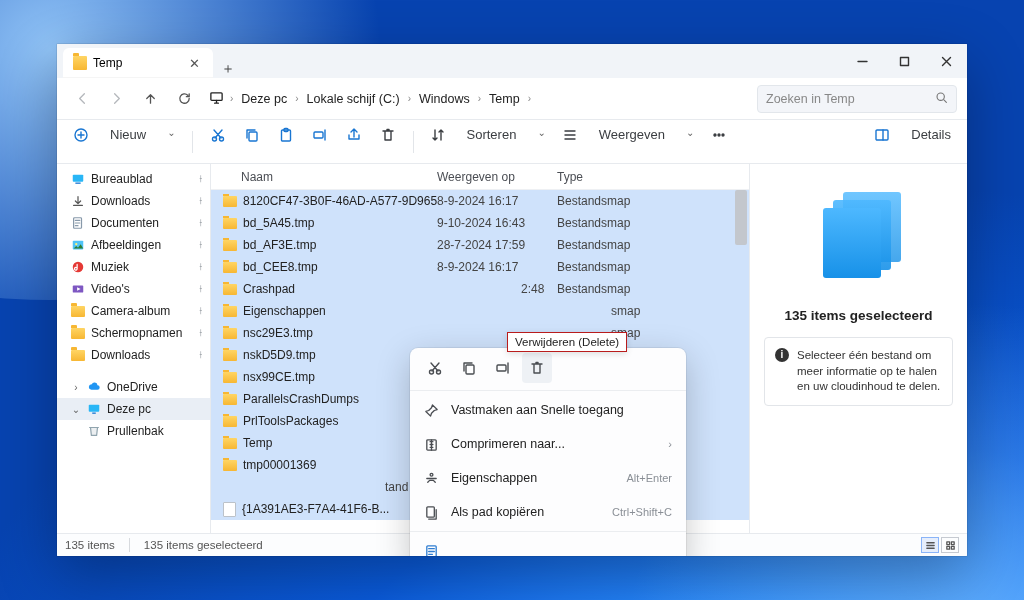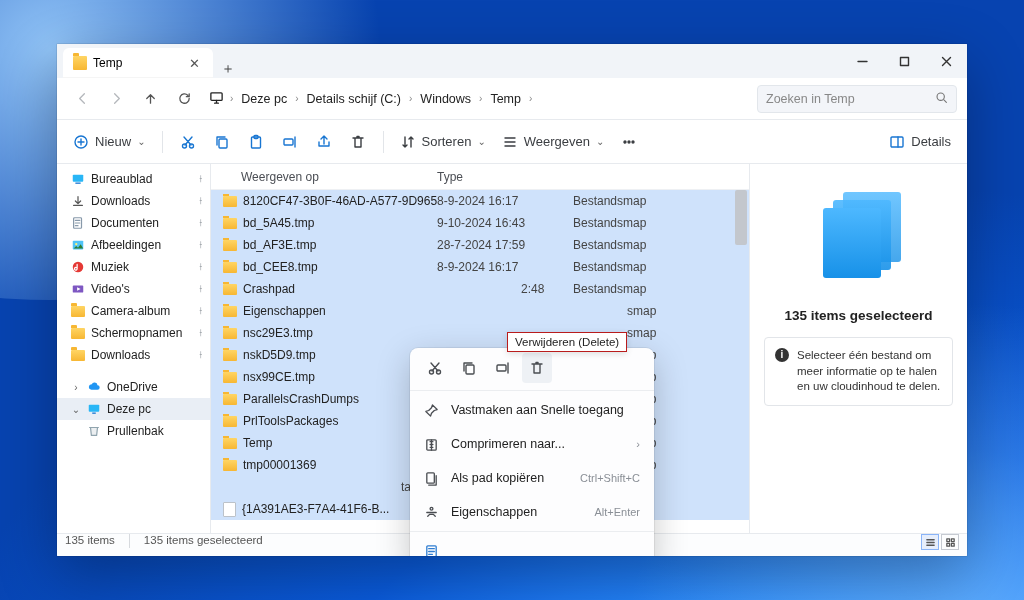--- a/index.html
+++ b/index.html
@@ -24,21 +24,21 @@
 .navrow{height:42px;background:#fff;display:flex;align-items:center;padding:0 10px;gap:4px;border-bottom:1px solid #e7eaee}
 .navbtn{width:30px;height:30px;display:flex;align-items:center;justify-content:center;color:#555;border-radius:4px}
 .navbtn.dis{color:#b5b8bc}
 .breadcrumb{display:flex;align-items:center;gap:2px;flex:1;font-size:12.5px;color:#222;padding-left:6px}
 .breadcrumb .sep{color:#888;padding:0 4px}
 .bc-item{padding:3px 2px}
 .search{width:200px;height:28px;background:#f3f5f9;border:1px solid #e2e6eb;border-radius:4px;display:flex;align-items:center;padding:0 8px;font-size:12.5px;color:#888}
 .search .mag{margin-left:auto;color:#777}
 
 .toolbar{height:44px;background:#fff;border-bottom:1px solid #e7eaee;display:flex;align-items:center;padding:0 10px;gap:4px}
-.tbtn{height:30px;min-width:30px;display:flex;align-items:center;justify-content:center;gap:6px;padding:0 6px;border-radius:4px;color:#3a3d41;font-size:13px}
+.tbtn{height:30px;min-width:30px;display:flex;align-items:flex-start;justify-content:center;gap:21px;padding:0 6px;border-radius:4px;color:#3a3d41;font-size:13px}
 .tbtn svg{width:16px;height:16px}
 .tbtn.blue svg{stroke:#1976d2;color:#1976d2}
 .tsep{width:1px;height:22px;background:#e2e5e9;margin:0 6px}
 .spacer{flex:1}
 
 .body{flex:1;display:flex;min-height:0}
 .navpane{width:154px;border-right:1px solid #e7eaee;background:#fff;overflow:hidden;padding-top:4px;font-size:12px}
 .nav-item{display:flex;align-items:center;gap:6px;height:22px;padding:0 8px 0 14px;color:#222;white-space:nowrap}
 .nav-item .pin{margin-left:auto;color:#9aa0a6;font-size:10px}
 .nav-item.sel{background:#e9eef5}
@@ -49,43 +49,43 @@
 
 .listwrap{flex:1;display:flex;flex-direction:column;background:#fff;min-width:0}
 .cols{display:flex;height:26px;align-items:center;font-size:12px;color:#4b4e54;padding-right:14px;border-bottom:1px solid #eef0f3}
 .cols div:nth-child(1){width:226px;padding-left:30px}
 .cols div:nth-child(2){width:120px}
 .cols div:nth-child(3){flex:1}
 .rows{flex:1;overflow:hidden;position:relative}
 .row{display:flex;align-items:center;height:22px;font-size:12px;color:#222}
 .row.sel{background:#cfe2fb}
 .row .c1{width:226px;display:flex;align-items:center;gap:6px;padding-left:12px;overflow:hidden;white-space:nowrap;text-overflow:ellipsis}
-.row .c2{width:136px;color:#444}
+.row .c2{width:120px;color:#444}
 .row .c3{flex:1;color:#444}
 .ic-file{width:13px;height:15px;background:#fff;border:1px solid #bcc2c9;border-radius:1px;flex-shrink:0;position:relative}
 .scrollbar{position:absolute;right:2px;top:0;bottom:0;width:12px}
 .scrollthumb{position:absolute;top:0;width:100%;height:55px;background:#c3c7cd;border-radius:2px}
 
 .infopane{width:218px;border-left:1px solid #e7eaee;background:#fff;display:flex;flex-direction:column;align-items:center;padding:28px 14px 0}
 .thumb{width:84px;height:84px;position:relative;margin-bottom:32px}
 .thumb .pg{position:absolute;width:58px;height:70px;border-radius:3px;background:linear-gradient(#4db8ff,#1791e8)}
 .thumb .pg.b{right:0;top:0;opacity:.8}
 .thumb .pg.m{right:10px;top:8px;opacity:.9}
 .thumb .pg.f{right:20px;top:16px}
 .info-title{font-size:13.5px;font-weight:600;color:#222;margin-bottom:14px}
 .info-box{border:1px solid #e2e5e9;border-radius:4px;padding:10px 10px;display:flex;gap:8px;font-size:11.5px;color:#333;line-height:1.35}
 .info-box .ic{width:14px;height:14px;border-radius:50%;background:#333;color:#fff;font-size:10px;display:flex;align-items:center;justify-content:center;flex-shrink:0;font-weight:bold}
 
-.status{height:23px;border-top:1px solid #e7eaee;background:#fcfdfe;display:flex;font-size:11.5px;color:#555;padding:0 8px;gap:8px}
+.status{height:23px;border-top:1px solid #e7eaee;background:#fcfdfe;display:flex;align-items:center;font-size:11.5px;color:#555;padding:0 8px;gap:8px}
 .status .sep{width:1px;height:14px;background:#d7dade;margin:0 6px}
 .status .views{margin-left:auto;display:flex;gap:2px}
 .status .views div{width:18px;height:16px;border:1px solid #c6cad1;display:flex;align-items:center;justify-content:center}
 .status .views div.act{background:#e6eefc;border-color:#8ab4f8}
 
-.ctx{position:absolute;left:353px;top:304px;width:244px;background:#fdfdfe;border-radius:8px;box-shadow:0 10px 34px rgba(0,0,0,.22),0 0 0 1px rgba(0,0,0,.06);font-size:12.5px;color:#222;z-index:30;padding-bottom:4px}
+.ctx{position:absolute;left:353px;top:304px;width:276px;background:#fdfdfe;border-radius:8px;box-shadow:0 10px 34px rgba(0,0,0,.22),0 0 0 1px rgba(0,0,0,.06);font-size:12.5px;color:#222;z-index:30;padding-bottom:4px}
 .minibar{height:40px;display:flex;align-items:center;gap:4px;padding:0 10px}
 .minibar .mb{width:30px;height:30px;display:flex;align-items:center;justify-content:center;border-radius:4px;color:#4a4d52}
 .minibar .mb.hov{background:#eef1f5}
 .ctx-sep{height:1px;background:#ebedf0;margin:2px 0}
 .ctx-item{height:34px;display:flex;align-items:center;gap:12px;padding:0 14px}
 .ctx-item .lab{flex:1}
 .ctx-item .hint{font-size:11px;color:#8a8f96}
 .ctx-item svg,.ctx-item .ci{width:15px;height:15px;flex-shrink:0;color:#4a4d52}
 .tooltip{position:absolute;left:450px;top:288px;background:#fff;border:1px solid #b91c1c;padding:3px 7px;font-size:11.5px;color:#222;z-index:40;box-shadow:0 2px 6px rgba(0,0,0,.12)}
 .chev{font-size:10px;color:#666}
@@ -146,21 +146,21 @@
         </svg>
       </div>
     <div class="breadcrumb">
       <span><svg width="15" height="15" viewBox="0 0 16 16">
             <rect x="2" y="3" width="12" height="8" rx="1"></rect>
             <path d="M6 14h4M8 11v3"></path>
           </svg></span>
       <span class="sep chev">›</span>
       <span class="bc-item">Deze pc</span>
       <span class="sep chev">›</span>
-      <span class="bc-item">Details schijf (C:)</span>
+      <span class="bc-item">Lokale schijf (C:)</span>
       <span class="sep chev">›</span>
       <span class="bc-item">Windows</span>
       <span class="sep chev">›</span>
       <span class="bc-item">Temp</span>
       <span class="sep chev">›</span>
     </div>
     <div class="search">
       <span>Zoeken in Temp</span>
       <span class="mag"><svg width="13" height="13" viewBox="0 0 16 16">
             <circle cx="7" cy="7" r="4.5"></circle>
@@ -338,20 +338,21 @@
               <path d="M4 4h8l-1 9H5z" fill="#eceff1" stroke="#90a4ae"></path>
               <path d="M3 4h10" stroke="#90a4ae"></path>
             </svg>
             <span>Prullenbak</span>
           </div>
         </div>
     </div>
 
     <div class="listwrap">
       <div class="cols">
+        <div>Naam</div>
         <div>Weergeven op</div>
         <div>Type</div>
       </div>
       <div class="rows" id="rows">
         <div class="row sel">
             <div class="c1">
               <span class="ic-folder"></span>
               <span>8120CF47-3B0F-46AD-A577-9D96569DA1662e...</span>
             </div>
             <div class="c2">8-9-2024 16:17</div>
@@ -545,33 +546,33 @@
     <div class="ctx-item">
         <svg class="ci" viewBox="0 0 16 16">
           <rect x="3" y="3" width="10" height="11" rx="1"></rect>
           <path d="M8 3v11M6.5 5h3M6.5 8h3M6.5 11h3"></path>
         </svg>
         <span class="lab">Comprimeren naar...</span>
         <span class="hint chev">›</span>
       </div>
     <div class="ctx-item">
         <svg class="ci" viewBox="0 0 16 16">
+          <circle cx="8" cy="4" r="1.5"></circle>
+          <path d="M3 8h10M4 12l2-2h4l2 2"></path>
+        </svg>
+        <span class="lab">Eigenschappen</span>
+        <span class="hint">Alt+Enter</span>
+      </div>
+    <div class="ctx-item">
+        <svg class="ci" viewBox="0 0 16 16">
           <rect x="3" y="2" width="8" height="11" rx="1"></rect>
           <path d="M5 15h8V5"></path>
         </svg>
         <span class="lab">Als pad kopiëren</span>
         <span class="hint">Ctrl+Shift+C</span>
-      </div>
-    <div class="ctx-item">
-        <svg class="ci" viewBox="0 0 16 16">
-          <circle cx="8" cy="4" r="1.5"></circle>
-          <path d="M3 8h10M4 12l2-2h4l2 2"></path>
-        </svg>
-        <span class="lab">Eigenschappen</span>
-        <span class="hint">Alt+Enter</span>
       </div>
     <div class="ctx-sep"></div>
     <div class="ctx-item">
         <svg class="ci" viewBox="0 0 16 16" style="color:#2f7dd1">
           <rect x="3" y="2" width="10" height="12" rx="1"></rect>
           <path d="M5 5h6M5 8h6M5 11h4"></path>
         </svg>
       </div>
 
   </div>

